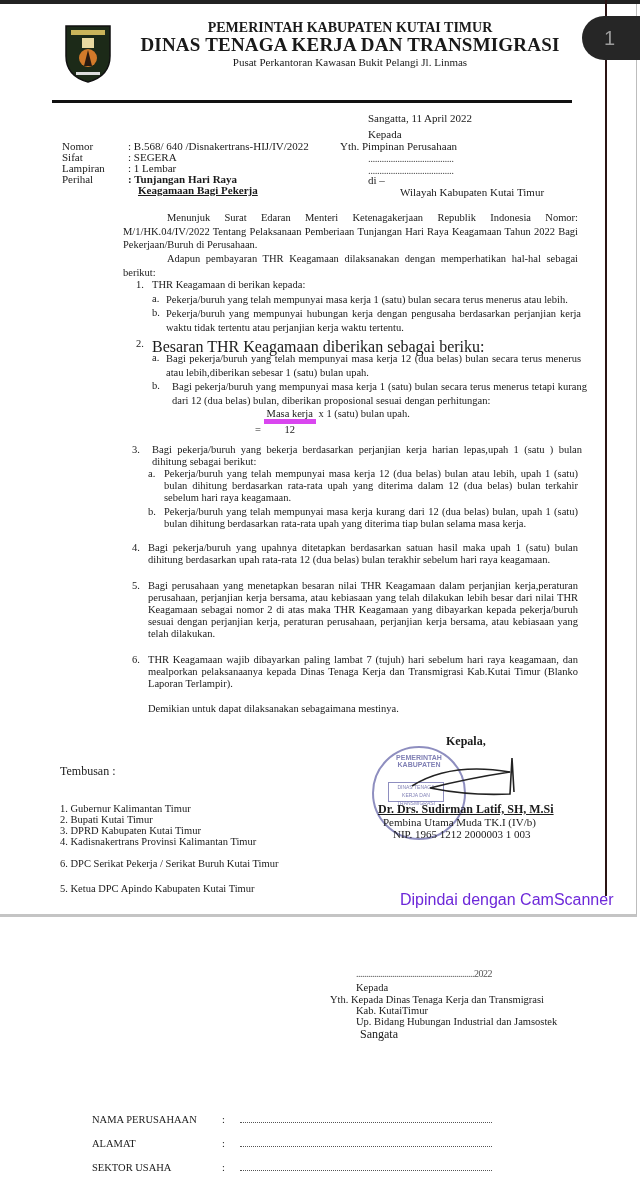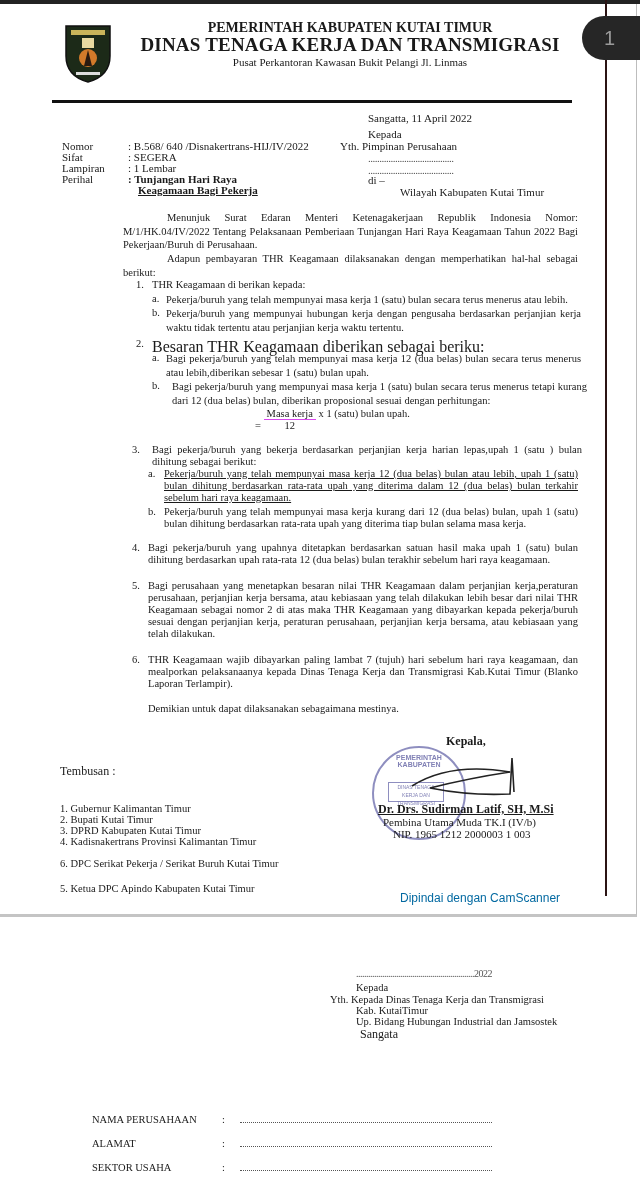--- a/index.html
+++ b/index.html
@@ -33,26 +33,26 @@
   .hdr-rule { position: absolute; left: 52px; top: 96px; width: 520px; height: 3px; background: #111; }
   .abs { position: absolute; font-size: 11px; white-space: nowrap; }
   .meta-label { left: 62px; }
   .meta-val { left: 128px; }
   .b { font-weight: bold; }
   .u { text-decoration: underline; }
   .dots { letter-spacing: -0.5px; color: #555; }
   .body-text { position: absolute; left: 138px; width: 440px; font-size: 10.5px; line-height: 13.5px; text-align: justify; }
   .frac { position: absolute; left: 255px; top: 404px; font-size: 10.5px; }
   .frac .num { display: inline-block; text-align: center; }
-  .frac .num span { display: block; border-bottom: 1px solid #d946ef; padding: 0 3px; }
+  .frac .num span { display: block; border-bottom: 5px solid #d946ef; padding: 0 3px; }
   .stamp { position: absolute; left: 372px; top: 742px; width: 90px; height: 90px; border-radius: 50%; border: 2px solid #7b7bb5; opacity: 0.85; }
   .stamp .inner { position: absolute; left: 14px; top: 34px; width: 54px; height: 18px; border: 1px solid #7b7bb5; font-family: "Liberation Sans", sans-serif; font-size: 5px; color: #6a6aa8; text-align: center; line-height: 8px; }
   .stamp .ring { position: absolute; left: 0; top: 6px; width: 90px; font-family: "Liberation Sans", sans-serif; font-size: 7px; color: #6a6aa8; text-align: center; font-weight: bold; }
   .sig { position: absolute; left: 410px; top: 748px; width: 140px; height: 60px; }
-  .cam { position: absolute; left: 400px; top: 887px; font-family: "Liberation Sans", sans-serif; font-size: 12px; color: #0369a1; }
+  .cam { position: absolute; left: 400px; top: 887px; font-family: "Liberation Sans", sans-serif; font-size: 16px; color: #6d28d9; }
   .page2 { position: absolute; left: 0; top: 918px; width: 640px; height: 278px; background: #fff; }
   .form-row { position: absolute; left: 92px; font-size: 10.5px; font-family: "Liberation Serif", serif; }
   .form-row .lbl { display: inline-block; width: 130px; }
   .form-row .col { display: inline-block; width: 18px; }
   .form-row .ln { display: inline-block; width: 252px; border-bottom: 1px dotted #555; height: 8px; vertical-align: baseline; }
 </style>
 </head>
 <body>
 
 <div class="topbar"></div>
@@ -115,21 +115,21 @@
     <span class="num">
       <span>Masa kerja</span>
       <span style="border:none">12</span>
     </span>
     <span style="vertical-align:top;">x   1 (satu) bulan upah.</span>
   </div>
 
   <div class="abs" style="left:132px;top:440px;font-size:10.5px;">3.</div>
   <div class="body-text" style="left:152px;width:430px;top:440px;line-height:12px;">Bagi pekerja/buruh yang bekerja berdasarkan perjanjian kerja harian lepas,upah 1 (satu ) bulan dihitung sebagai berikut:</div>
   <div class="abs" style="left:148px;top:464px;font-size:10.5px;">a.</div>
-  <div class="body-text" style="left:164px;width:414px;top:464px;line-height:12px;text-decoration:underline;">Pekerja/buruh yang telah mempunyai masa kerja 12 (dua belas) bulan atau lebih, upah 1 (satu) bulan dihitung berdasarkan rata-rata upah yang diterima dalam 12 (dua belas) bulan terkahir sebelum hari raya keagamaan.</div>
+  <div class="body-text" style="left:164px;width:414px;top:464px;line-height:12px;">Pekerja/buruh yang telah mempunyai masa kerja 12 (dua belas) bulan atau lebih, upah 1 (satu) bulan dihitung berdasarkan rata-rata upah yang diterima dalam 12 (dua belas) bulan terkahir sebelum hari raya keagamaan.</div>
   <div class="abs" style="left:148px;top:502px;font-size:10.5px;">b.</div>
   <div class="body-text" style="left:164px;width:414px;top:502px;line-height:12px;">Pekerja/buruh yang telah mempunyai masa kerja kurang dari 12 (dua belas) bulan, upah 1 (satu) bulan dihitung berdasarkan rata-rata upah yang diterima tiap bulan selama masa kerja.</div>
 
   <div class="abs" style="left:132px;top:538px;font-size:10.5px;">4.</div>
   <div class="body-text" style="left:148px;width:430px;top:538px;line-height:12px;">Bagi pekerja/buruh yang upahnya ditetapkan berdasarkan satuan hasil maka upah 1 (satu) bulan dihitung berdasarkan upah rata-rata 12 (dua belas) bulan terakhir sebelum hari raya keagamaan.</div>
 
   <div class="abs" style="left:132px;top:576px;font-size:10.5px;">5.</div>
   <div class="body-text" style="left:148px;width:430px;top:576px;line-height:12px;">Bagi perusahaan yang menetapkan besaran nilai THR Keagamaan dalam perjanjian kerja,peraturan perusahaan, perjanjian kerja bersama, atau kebiasaan yang telah dilakukan lebih besar dari nilai THR Keagamaan sebagai nomor 2 di atas maka THR Keagamaan yang dibayarkan kepada pekerja/buruh sesuai dengan perjanjian kerja, peraturan perusahaan, perjanjian kerja bersama, atau kebiasaan yang telah dilakukan.</div>
 
   <div class="abs" style="left:132px;top:650px;font-size:10.5px;">6.</div>

